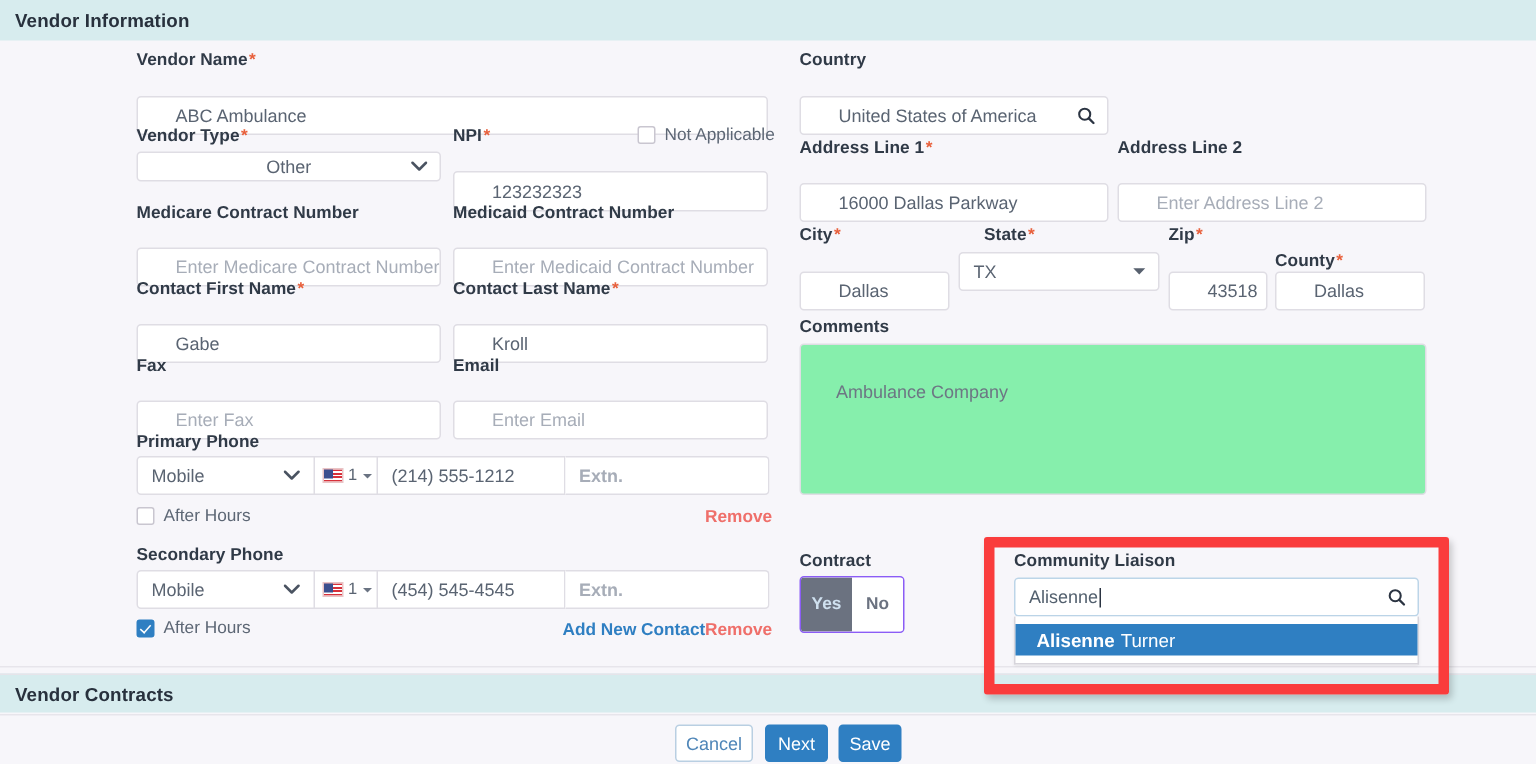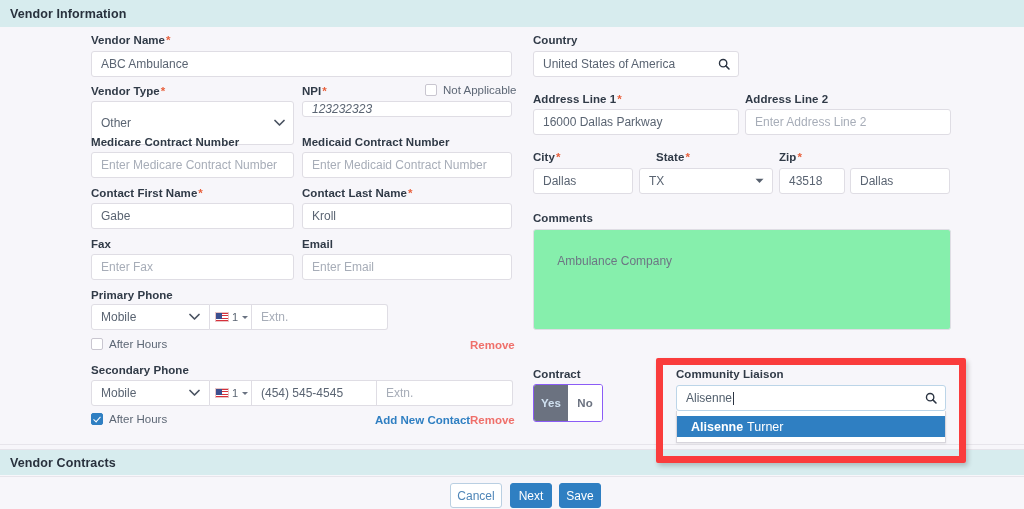--- a/index.html
+++ b/index.html
@@ -54,24 +54,25 @@
 
   .tb {
     position: absolute;
     background: #fff;
     border: 1px solid #dfdde4;
     border-radius: 3px;
     font-size: 12px;
     color: #5a6472;
     display: flex;
     align-items: center;
-    padding: 0 9px;
+    padding: 0 25px;
     font-family: "Liberation Sans", sans-serif;
     overflow: hidden;
     white-space: nowrap;
+    margin-top: 13px;
   }
   .tb.ph { color: #a7adb8; }
 
   .sel {
     position: absolute;
     background: #fff;
     border: 1px solid #dfdde4;
     border-radius: 3px;
     font-size: 12px;
     color: #5a6472;
@@ -148,21 +149,21 @@
     align-items: center;
     padding: 0 9px;
     position: relative;
     white-space: nowrap;
   }
   .phone-row > div:first-child {
     border-left-width: 1px;
     border-radius: 3px 0 0 3px;
   }
   .phone-row > div:last-child { border-radius: 0 3px 3px 0; }
-  .phone-row .ph { color: #a7adb8; }
+  .phone-row .ph { color: #a7adb8; font-weight: bold; }
 
   .flagcell { width: 42px; padding: 0 5px !important; gap: 3px; }
   .flag {
     width: 14px; height: 10px;
     background:
       linear-gradient(to bottom,
         #d7303a 0 14.2%, #fff 14.2% 28.4%, #d7303a 28.4% 42.6%, #fff 42.6% 56.8%,
         #d7303a 56.8% 71%, #fff 71% 85.2%, #d7303a 85.2% 100%);
     position: relative;
     flex: 0 0 auto;
@@ -282,37 +283,37 @@
   <div class="fld-label" style="left:91px; top:34px;">
     <span>Vendor Name</span><span class="req">*</span>
   </div>
   <div class="tb" style="left:91px; top:51px; width:421px; height:26px;">
     <span>ABC Ambulance</span>
   </div>
 
   <div class="fld-label" style="left:91px; top:85px;">
     <span>Vendor Type</span><span class="req">*</span>
   </div>
-  <div class="sel" style="left:91px; top:101px; width:203px; height:44px;">
+  <div class="sel" style="left:91px; top:101px; width:203px; height:20px;justify-content:center;">
     <span>Other</span>
     <span class="caret">
       <svg width="11" height="8" viewBox="0 0 11 8">
           <path d="M1 1.5L5.5 6 10 1.5" stroke="#4a5361" stroke-width="1.7" fill="none" stroke-linecap="round" stroke-linejoin="round"></path>
         </svg>
     </span>
   </div>
 
   <div class="fld-label" style="left:302px; top:85px;">
     <span>NPI</span><span class="req">*</span>
   </div>
   <div class="cbwrap" style="left:425px; top:84px;">
     <span class="cbox"></span>
     <span class="cblabel">Not Applicable</span>
   </div>
-  <div class="tb" style="left:302px; top:101px; width:210px; height:16px;font-style:italic;">
+  <div class="tb" style="left:302px; top:101px; width:210px; height:27px;">
     <span>123232323</span>
   </div>
 
   <div class="fld-label" style="left:91px; top:136px;">
     <span>Medicare Contract Number</span>
   </div>
   <div class="tb ph" style="left:91px; top:152px; width:203px; height:26px;">
     <span>Enter Medicare Contract Number</span>
   </div>
 
@@ -360,20 +361,23 @@
       <span class="caret" style="position:absolute; right:9px; top:50%; transform:translateY(-50%); line-height:0;">
         <svg width="11" height="8" viewBox="0 0 11 8">
             <path d="M1 1.5L5.5 6 10 1.5" stroke="#4a5361" stroke-width="1.7" fill="none" stroke-linecap="round" stroke-linejoin="round"></path>
           </svg>
       </span>
     </div>
     <div class="flagcell">
       <span class="flag"></span>
       <span class="num">1</span>
       <span class="tri"></span>
+    </div>
+    <div style="width:125px;">
+      <span>(214) 555-1212</span>
     </div>
     <div style="width:136px;" class="ph">
       <span>Extn.</span>
     </div>
   </div>
   <div class="cbwrap" style="left:91px; top:338px;">
     <span class="cbox"></span>
     <span class="cblabel">After Hours</span>
   </div>
   <div class="lnk red" style="left:470px; top:339px;">Remove</div>

